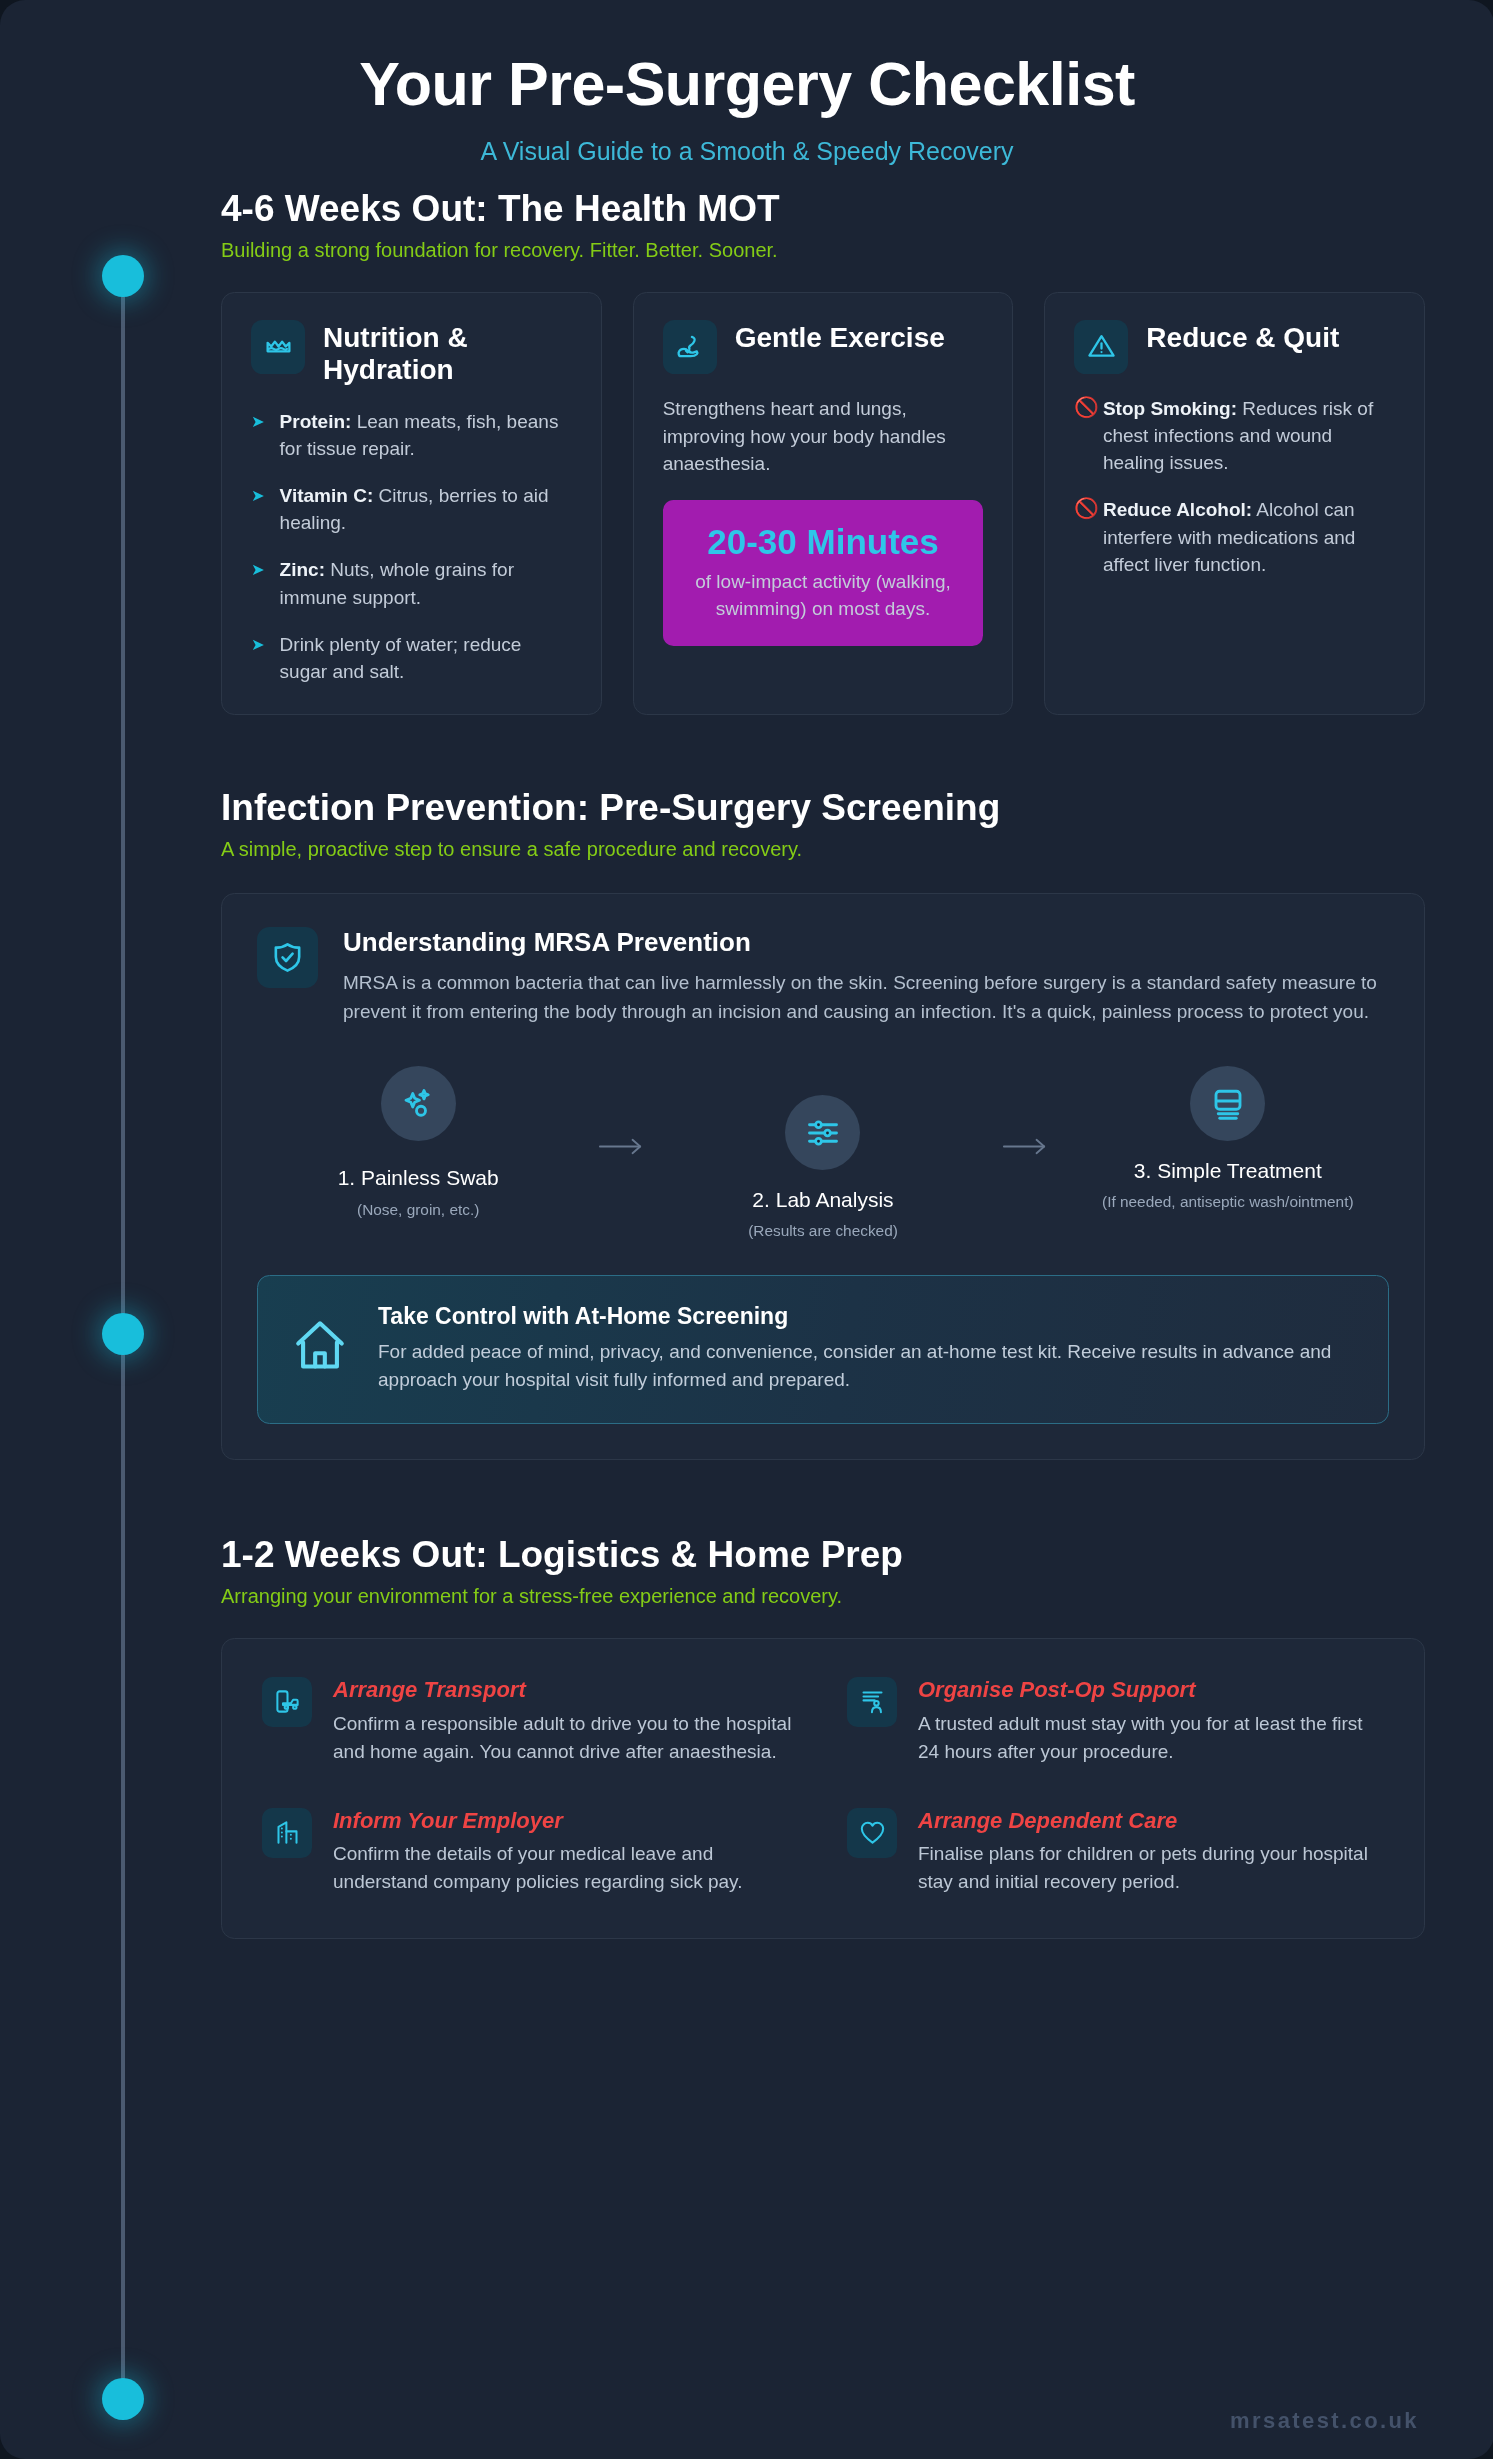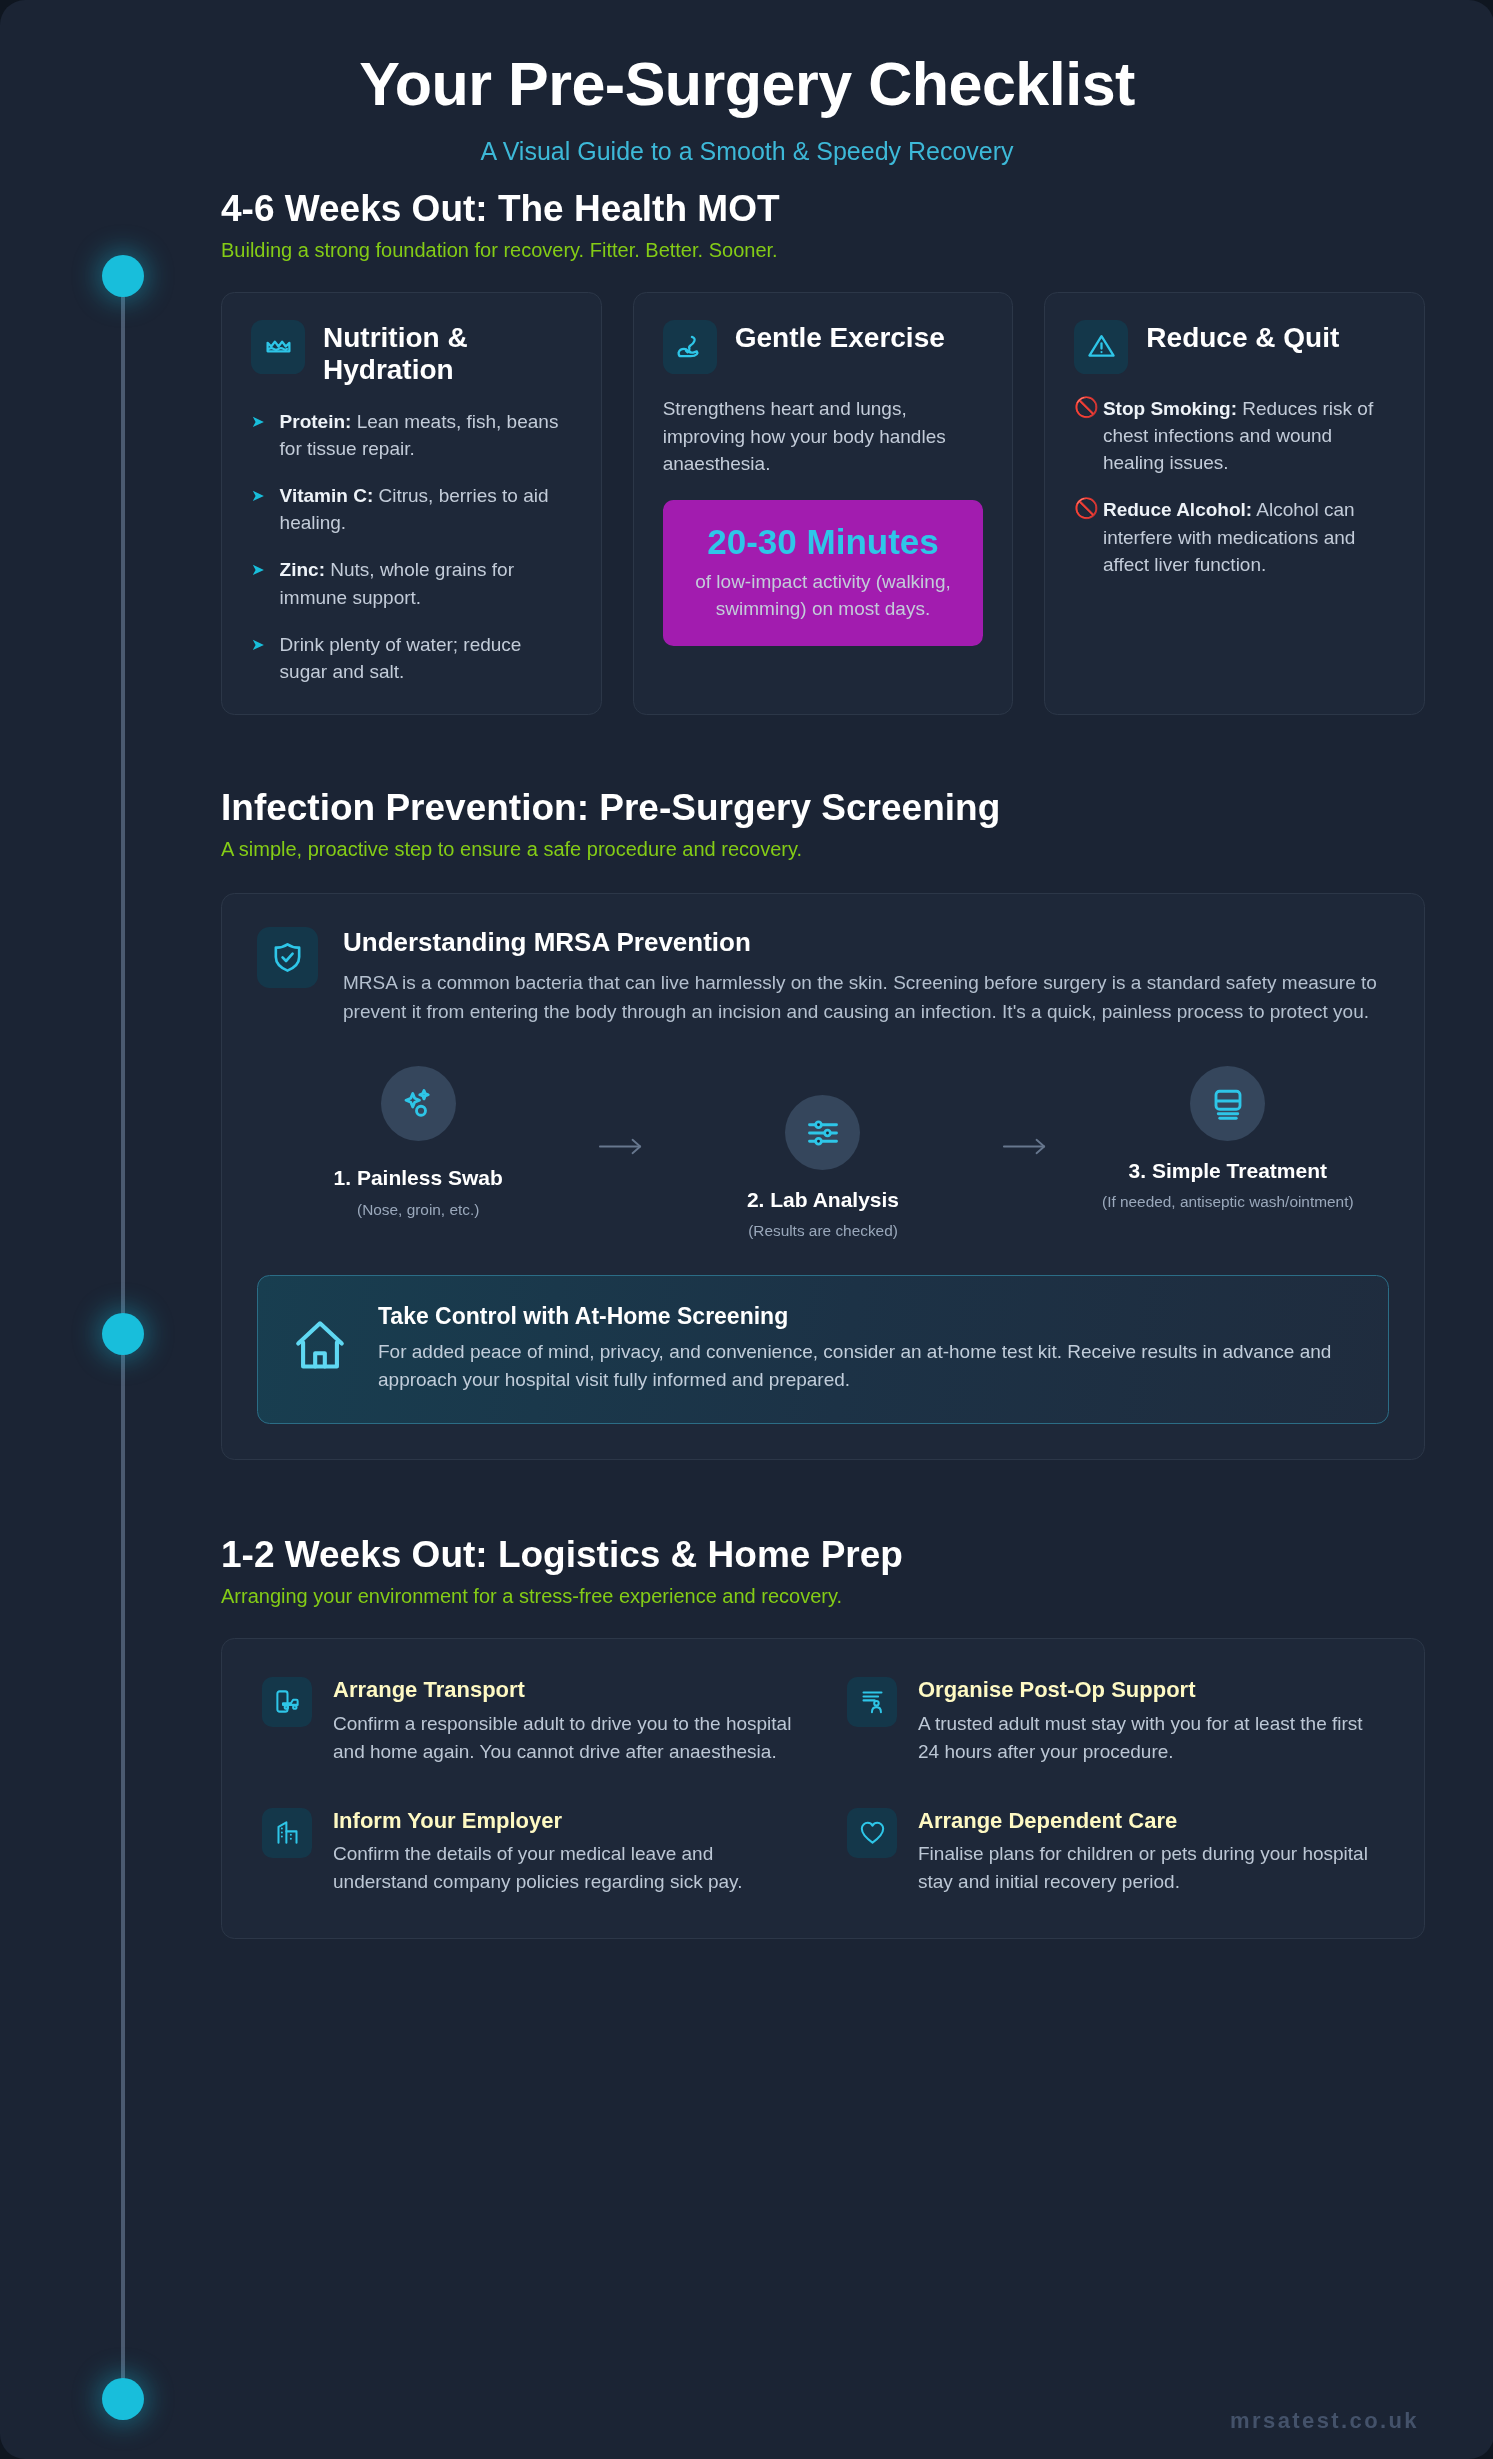--- a/index.html
+++ b/index.html
@@ -200,21 +200,21 @@
   .step-circle {
     width: 75px; height: 75px;
     margin: 0 auto 15.4px auto;
     border-radius: 50%;
     background: #35465c;
     display: flex; align-items: center; justify-content: center;
   }
   .step-circle svg { width: 36px; height: 36px; }
   .step-label {
     font-size: 21px;
-    font-weight: bold;
+    font-weight: normal;
     color: #ffffff;
     line-height: 1.3;
     text-align: center;
   }
   .step-note {
     margin-top: 8.6px;
     font-size: 15.4px;
     color: #9aa8bb;
     line-height: 1.3;
   }
@@ -265,21 +265,21 @@
   }
   .gitem { display: flex; gap: 21px; align-items: flex-start; }
   .gicon {
     flex: 0 0 auto;
     width: 50px; height: 50px;
     border-radius: 10.6px;
     background: #14374a;
     display: flex; align-items: center; justify-content: center;
   }
   .gicon svg { width: 27px; height: 27px; }
-  .gtitle { font-size: 22px; font-weight: bold; color: #fef9c3; }
+  .gtitle { font-size: 22px; font-weight: bold; color: #ef4444; font-style: italic; }
   .gbody {
     margin-top: 6.7px;
     font-size: 19px;
     line-height: 1.47;
     color: #bcc7d5;
   }
 
   
   .sec-mot { margin-top: 21px; }
   .sec-inf { margin-top: 71px; }

